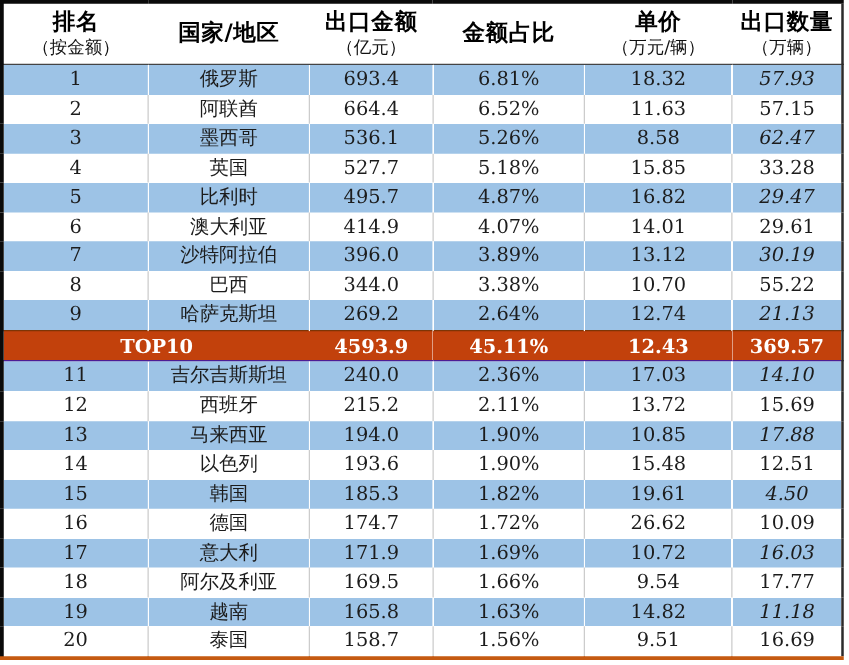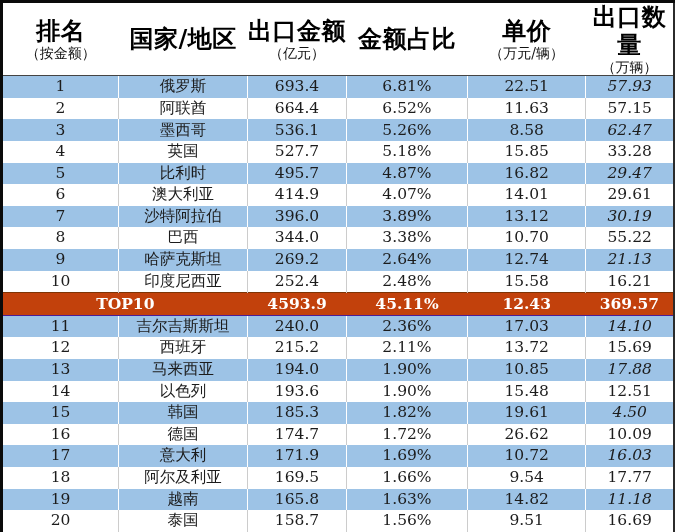--- a/index.html
+++ b/index.html
@@ -38,21 +38,21 @@
     background: #ffffff;
     color: #000000;
     font-weight: bold;
     text-align: center;
     vertical-align: middle;
     height: 48px;
     padding: 0;
     border-bottom: 1px solid #444444;
     line-height: 1.15;
   }
-  .th-line1 { display: block; font-size: 24px; letter-spacing: 0.5px; }
+  .th-line1 { display: block; font-size: 18px; letter-spacing: 0.5px; }
   .th-line2 { display: block; font-size: 14px; font-weight: normal; color: #111111; margin-top: 1px; }
 
   tbody td {
     height: 21.6px;
     text-align: center;
     vertical-align: middle;
     font-size: 15.5px;
     color: #1c1c1c;
     padding: 0;
     line-height: 1;
@@ -112,21 +112,21 @@
           <span class="th-line2">（万辆）</span>
         </th>
       </tr>
     </thead>
     <tbody>
         <tr class="row-blue">
           <td>1</td>
           <td>俄罗斯</td>
           <td>693.4</td>
           <td>6.81%</td>
-          <td>22.51</td>
+          <td>18.32</td>
           <td>57.93</td>
         </tr>
         <tr class="row-white">
           <td>2</td>
           <td>阿联酋</td>
           <td>664.4</td>
           <td>6.52%</td>
           <td>11.63</td>
           <td>57.15</td>
         </tr>
@@ -179,28 +179,20 @@
           <td>55.22</td>
         </tr>
         <tr class="row-blue">
           <td>9</td>
           <td>哈萨克斯坦</td>
           <td>269.2</td>
           <td>2.64%</td>
           <td>12.74</td>
           <td>21.13</td>
         </tr>
-        <tr class="row-white">
-          <td>10</td>
-          <td>印度尼西亚</td>
-          <td>252.4</td>
-          <td>2.48%</td>
-          <td>15.58</td>
-          <td>16.21</td>
-        </tr>
         <tr class="row-summary">
           <td colspan="2">TOP10</td>
           <td>4593.9</td>
           <td>45.11%</td>
           <td>12.43</td>
           <td>369.57</td>
         </tr>
         <tr class="row-blue">
           <td>11</td>
           <td>吉尔吉斯斯坦</td>

